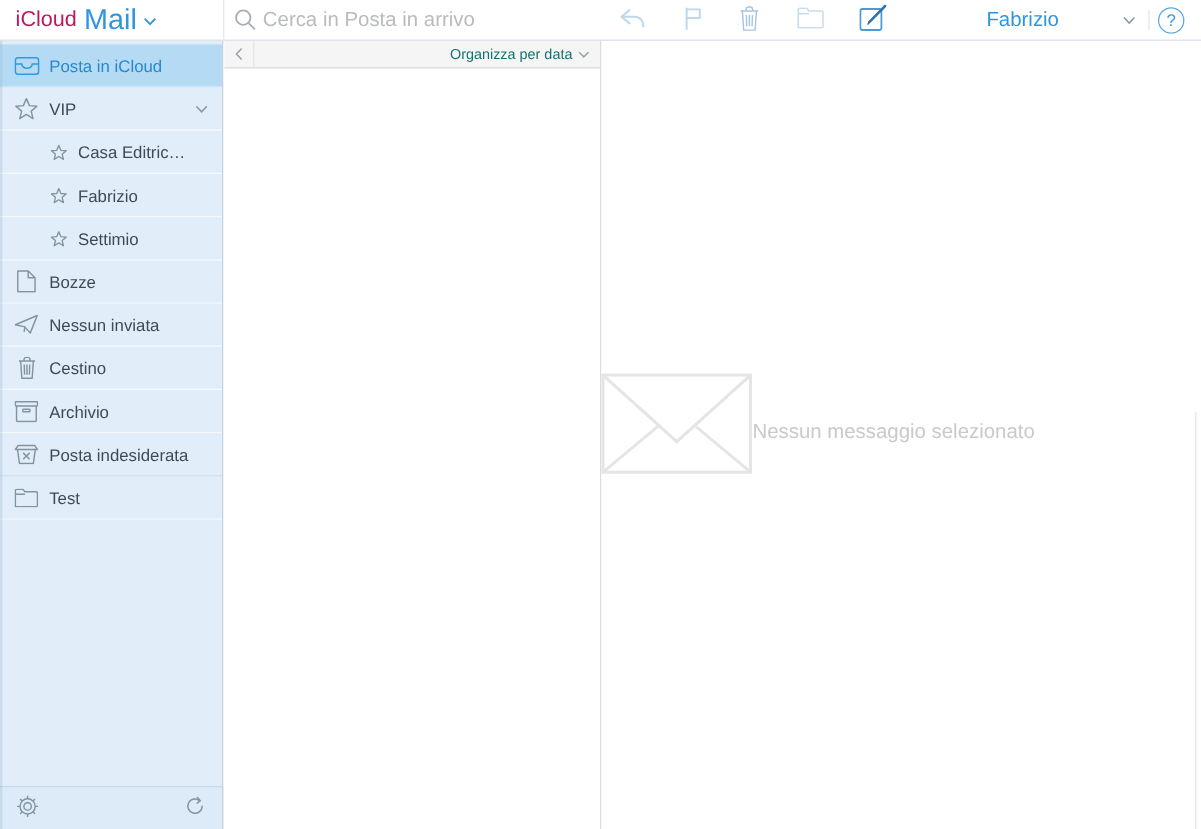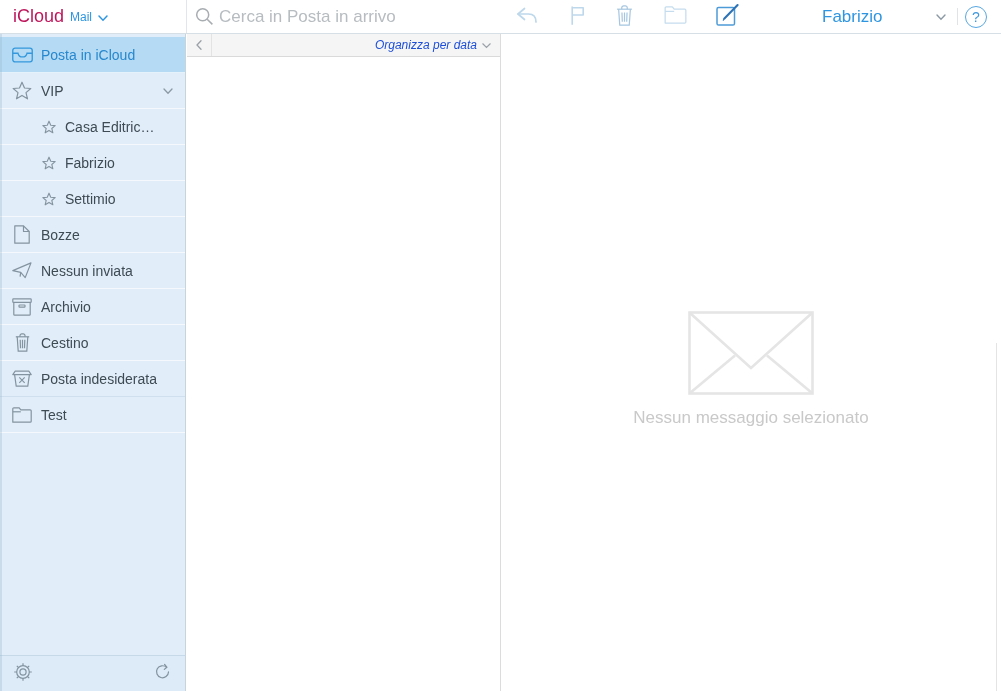--- a/index.html
+++ b/index.html
@@ -9,21 +9,21 @@
     font-family: "Liberation Sans", sans-serif;
     background: #fff;
   }
   button { font-family: inherit; }
 
   
   .topbar { position:absolute; left:0; top:0; width:1001px; height:34px;
             background:#fff; border-bottom:1px solid #d7dfe6; z-index:5; }
   .brand { position:absolute; left:13px; top:0; height:33px; display:flex; align-items:center; cursor:pointer; }
   .brand .icloud { font-size:18px; color:#be185d; }
-  .brand .mail   { font-size:12px; color:#2e96e0; margin-left:6px; }
+  .brand .mail   { font-size:24px; color:#2e96e0; margin-left:6px; }
   .brand .chev   { margin-left:6px; margin-top:4px; display:flex; }
   .brand-divider { position:absolute; left:186px; top:0; height:33px; width:1px; background:#e0e7ec; }
 
   .searchbox { position:absolute; left:187px; top:0; width:313px; height:33px; }
   .searchbox .sicon { position:absolute; left:8px; top:7px; pointer-events:none; }
   .searchbox input { position:absolute; left:0; top:0; width:100%; height:100%;
     border:none; outline:none; background:transparent;
     padding-left:32px; font-size:17px; color:#333; font-family:inherit; }
   .searchbox input::placeholder { color:#b7bcc0; }
 
@@ -67,27 +67,27 @@
           background:rgba(145,175,198,0.28); z-index:6; pointer-events:none; }
 
   
   .listcol { position:absolute; left:187px; top:34px; width:313px; height:657px; background:#fff; }
   .sortbar { position:relative; height:23px; background:#f5f5f6; border-bottom:1px solid #dadada;
              display:flex; align-items:center; }
   .backbtn { width:25px; height:100%; display:flex; align-items:center; justify-content:center;
              background:none; border:none; cursor:pointer; padding:0; border-right:1px solid #e3e3e3; }
   .sortbtn { margin-left:auto; height:100%; display:flex; align-items:center; gap:5px;
              padding-right:9px; background:none; border:none; cursor:pointer;
-             font-size:12px; color:#1d4ed8;font-style:italic; }
+             font-size:12px; color:#0f766e; }
 
   
   .main { position:absolute; left:500px; top:34px; width:501px; height:657px;
           background:#fff; border-left:1px solid #dcdcdc; }
   .empty { position:absolute; left:0; top:277px; width:100%;
-           display:flex; flex-direction:column; align-items:center; }
+           display:flex; flex-direction:row; align-items:center; }
   .empty-text { margin-top:9px; font-size:17px; color:#c9c9c9; }
   .scroll-line { position:absolute; left:996px; top:343px; width:1px; height:348px; background:#e4e4e4; }
 </style>
 </head>
 <body>
 
 <div class="topbar">
   <div class="brand">
     <span class="icloud">iCloud</span>
     <span class="mail">Mail</span>
@@ -234,39 +234,39 @@
         <svg width="20" height="17" viewBox="0 0 20 17" fill="none" stroke="#8493a0" stroke-width="1.2" stroke-linejoin="round">
             <path d="M0.8,8.6 L19,0.9 L13.2,15.6 L8.7,10.4 Z"></path>
             <path d="M8.7,10.4 L8.1,14.6"></path>
           </svg>
       </span>
       <span class="nlabel">Nessun inviata</span>
     </div>
 
     <div class="nav-row">
       <span class="nicon">
-        <svg width="20" height="18" viewBox="0 0 20 18" fill="none" stroke="#8493a0" stroke-width="1.2">
-            <rect x="0.8" y="0.8" width="18.4" height="3.6" rx="0.6"></rect>
-            <path d="M1.8,4.4 V16.4 A0.8,0.8 0 0 0 2.6,17.2 H17.4 A0.8,0.8 0 0 0 18.2,16.4 V4.4"></path>
-            <rect x="7" y="7" width="6" height="2.2" rx="0.6"></rect>
-          </svg>
-      </span>
-      <span class="nlabel">Archivio</span>
-    </div>
-
-    <div class="nav-row">
-      <span class="nicon">
         <svg width="15" height="19" viewBox="0 0 15 19" fill="none" stroke="#8493a0" stroke-width="1.2">
             <path d="M0.8,3.8 H14.2"></path>
             <path d="M5,3.8 V2.6 A1.8,1.8 0 0 1 6.8,0.8 H8.2 A1.8,1.8 0 0 1 10,2.6 V3.8"></path>
             <path d="M2.2,3.8 L3.2,18.2 H11.8 L12.8,3.8"></path>
             <path d="M5.2,6.8 L5.5,15.2 M7.5,6.8 V15.2 M9.8,6.8 L9.5,15.2"></path>
           </svg>
       </span>
       <span class="nlabel">Cestino</span>
+    </div>
+
+    <div class="nav-row">
+      <span class="nicon">
+        <svg width="20" height="18" viewBox="0 0 20 18" fill="none" stroke="#8493a0" stroke-width="1.2">
+            <rect x="0.8" y="0.8" width="18.4" height="3.6" rx="0.6"></rect>
+            <path d="M1.8,4.4 V16.4 A0.8,0.8 0 0 0 2.6,17.2 H17.4 A0.8,0.8 0 0 0 18.2,16.4 V4.4"></path>
+            <rect x="7" y="7" width="6" height="2.2" rx="0.6"></rect>
+          </svg>
+      </span>
+      <span class="nlabel">Archivio</span>
     </div>
 
     <div class="nav-row sep-strong">
       <span class="nicon">
         <svg width="20" height="17" viewBox="0 0 20 17" fill="none" stroke="#8493a0" stroke-width="1.2" stroke-linejoin="round">
             <path d="M0.8,4.6 L3.2,1.2 H16.8 L19.2,4.6 Z"></path>
             <path d="M2.6,4.6 L4.2,16.2 H15.8 L17.4,4.6"></path>
             <path d="M7.3,7.4 L12.7,12.8 M12.7,7.4 L7.3,12.8"></path>
           </svg>
       </span>

